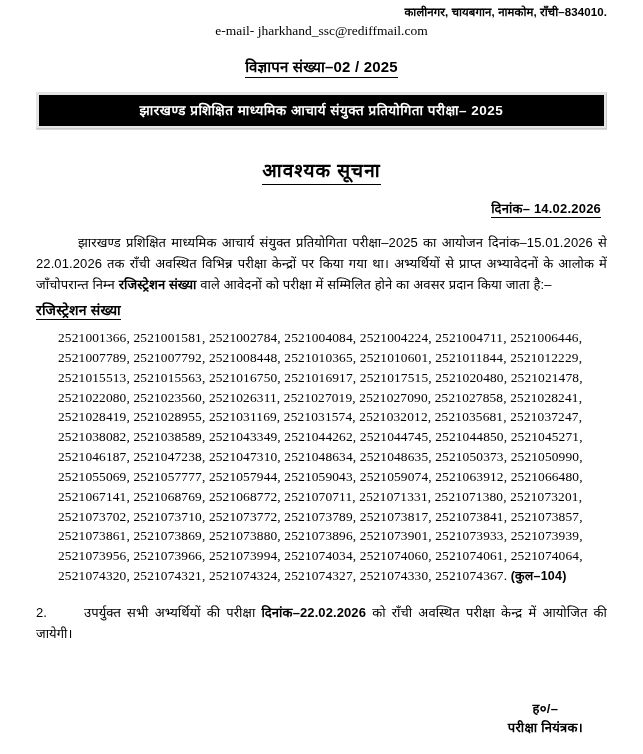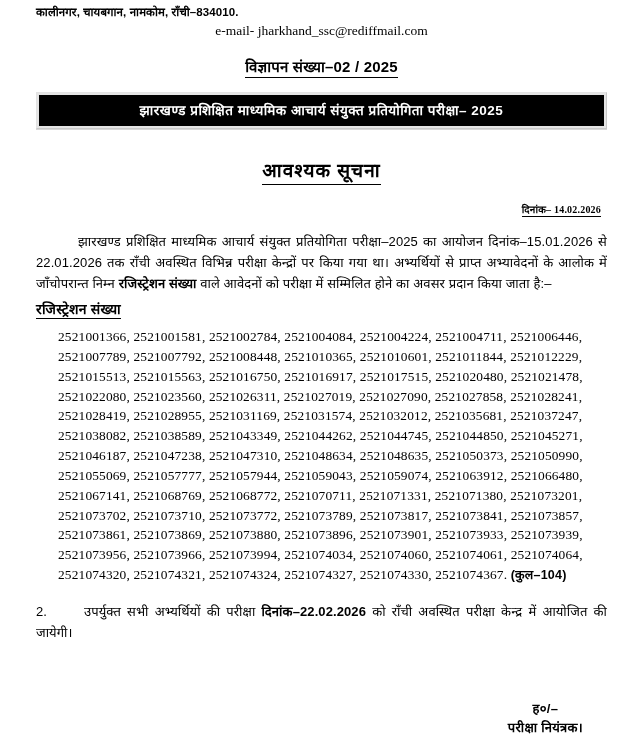--- a/index.html
+++ b/index.html
@@ -28,21 +28,21 @@
   .org-title {
     text-align: center;
     font-family: "Liberation Sans", "DejaVu Sans", sans-serif;
     font-weight: bold;
     font-size: 25px;
     line-height: 1.18;
     letter-spacing: 0.3px;
     margin-top: 13px;
   }
   .org-address {
-    text-align: left;
+    text-align: right;
     font-family: "Liberation Sans", "DejaVu Sans", sans-serif;
     font-weight: bold;
     font-size: 11.5px;
     letter-spacing: 0.1px;
     margin-top: 4px;
   }
   .org-email {
     text-align: center;
     font-family: "Liberation Serif", "DejaVu Serif", serif;
     font-size: 13.5px;
@@ -102,23 +102,23 @@
   }
 
   
   .date-row {
     text-align: right;
     margin-top: 14px;
     padding-right: 6px;
   }
   .date-text {
     display: inline-block;
-    font-family: Liberation Serif, serif;
-    font-weight: bold;
-    font-size: 10px;
+    font-family: Liberation Sans, sans-serif;
+    font-weight: bold;
+    font-size: 13px;
     border-bottom: 1.5px solid #000;
     padding-bottom: 0px;
     letter-spacing: 0.2px;
   }
 
   
   .para {
     margin-top: 14px;
     font-family: "Liberation Sans", "DejaVu Sans", sans-serif;
     font-size: 13px;

